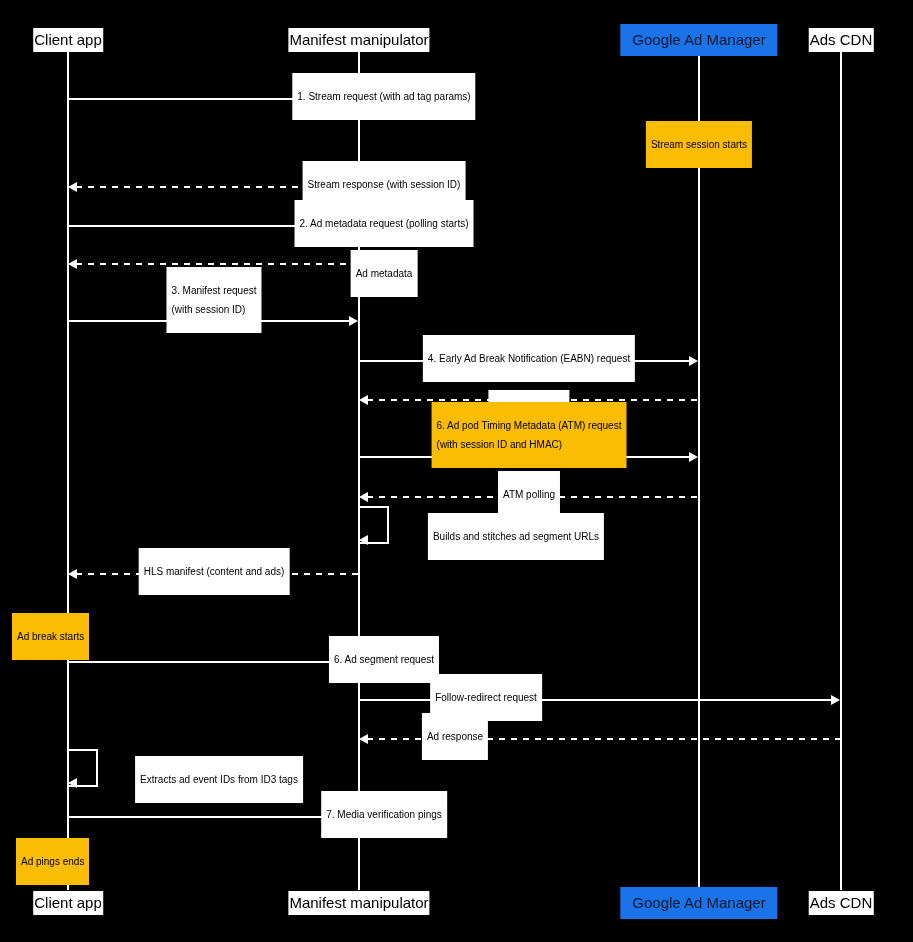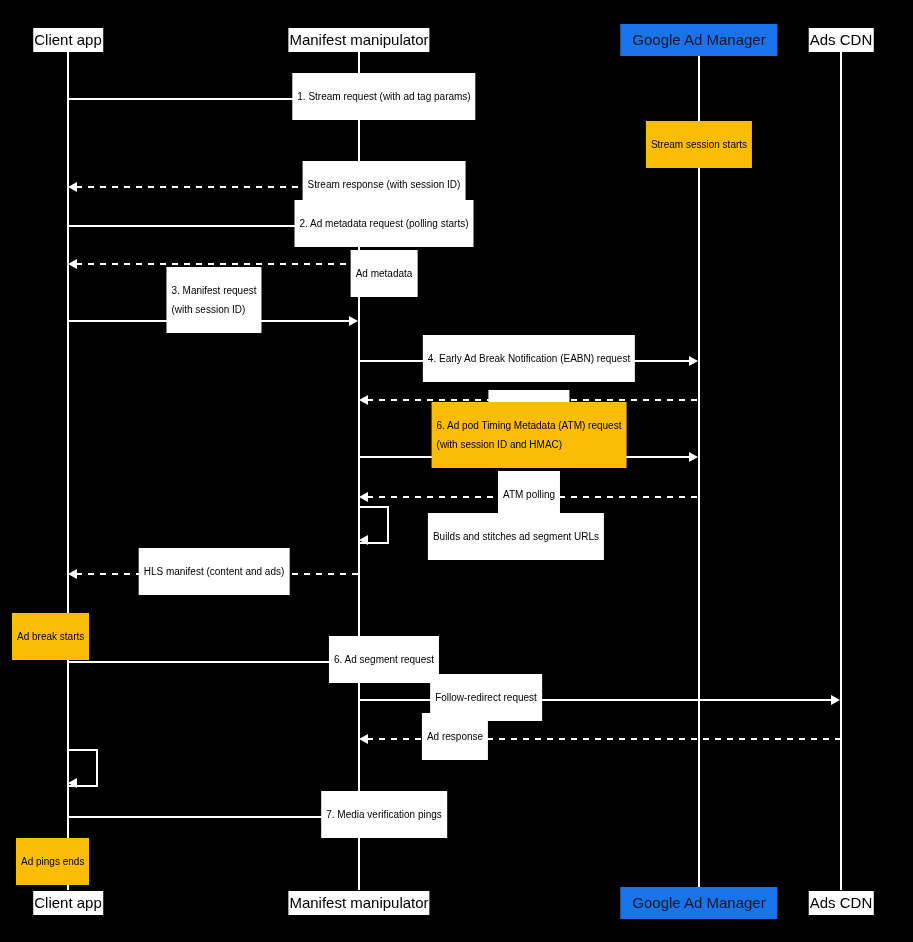--- a/index.html
+++ b/index.html
@@ -162,20 +162,21 @@
   <div class="arrow" style="left:359px; top:699px; width:473px;"></div>
   <div class="arrowhead right" style="left:831px; top:695px;"></div>
   <div class="msg plain" style="left:455px; top:674px;margin-left:31px;">Follow-redirect request</div>
 
   <div class="arrow dashed" style="left:367px; top:738px; width:473px;"></div>
   <div class="arrowhead left" style="left:359px; top:734px;"></div>
   <div class="msg plain" style="left:455px; top:713px;">Ad response</div>
 
   <div class="selfloop" style="left:68px; top:749px; width:28px; height:34px;"></div>
   <div class="arrowhead left" style="left:68px; top:778px;"></div>
+  <div class="msg plain" style="left:219px; top:756px;">Extracts ad event IDs from ID3 tags</div>
 
   <div class="arrow" style="left:68px; top:816px; width:282px;"></div>
   <div class="arrowhead right" style="left:349px; top:812px;"></div>
   <div class="msg plain" style="left:384px; top:791px;">7. Media verification pings</div>
 
   <div class="msg highlight left" style="left:16px; top:838px;">Ad pings ends</div>
 
 </div>
 
 </body></html>

